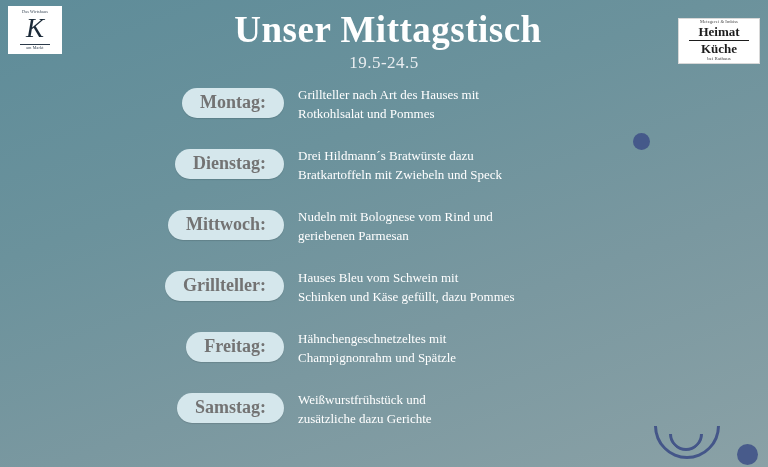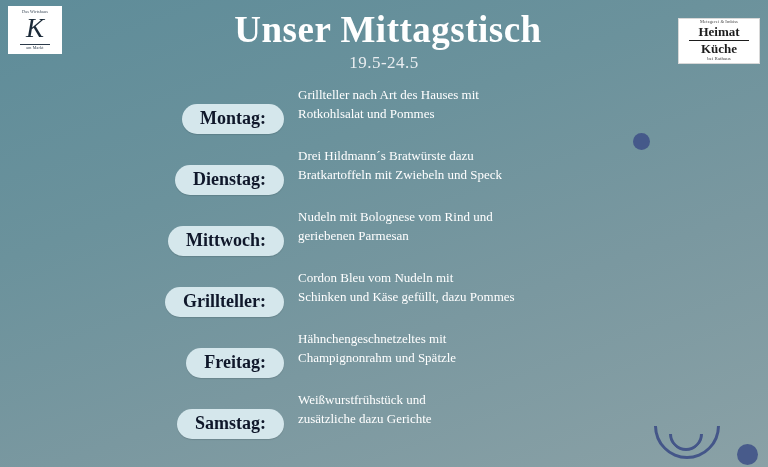--- a/index.html
+++ b/index.html
@@ -175,25 +175,24 @@
     display: flex;
     justify-content: flex-end;
     padding-top: 6px;
   }
   .pill {
     background: #d5e7ec;
     border-radius: 16px;
     padding: 4px 18px 5px 18px;
     font-size: 18px;
     font-weight: bold;
-    color: #0f172a;
+    color: #737373;
     font-family: "Liberation Serif", serif;
     white-space: nowrap;
     box-shadow: 0 1px 1px rgba(0,0,0,0.12);
-    margin-top: 16px;
   }
   .dish {
     flex: 1;
     padding-left: 14px;
     padding-top: 4px;
     font-size: 13px;
     line-height: 1.45;
     color: #ffffff;
     font-family: "Liberation Serif", serif;
   }
@@ -257,21 +256,21 @@
         <span class="l">Nudeln mit Bolognese vom Rind und</span>
         <span class="l">geriebenen Parmesan</span>
       </div>
     </div>
 
     <div class="row">
       <div class="daywrap">
         <span class="pill">Grillteller:</span>
       </div>
       <div class="dish">
-        <span class="l">Cordon Bleu vom Nudeln mit</span>
+        <span class="l">Hauses Bleu vom Schwein mit</span>
         <span class="l">Schinken und Käse gefüllt, dazu Pommes</span>
       </div>
     </div>
 
     <div class="row">
       <div class="daywrap">
         <span class="pill">Freitag:</span>
       </div>
       <div class="dish">
         <span class="l">Hähnchengeschnetzeltes mit</span>

